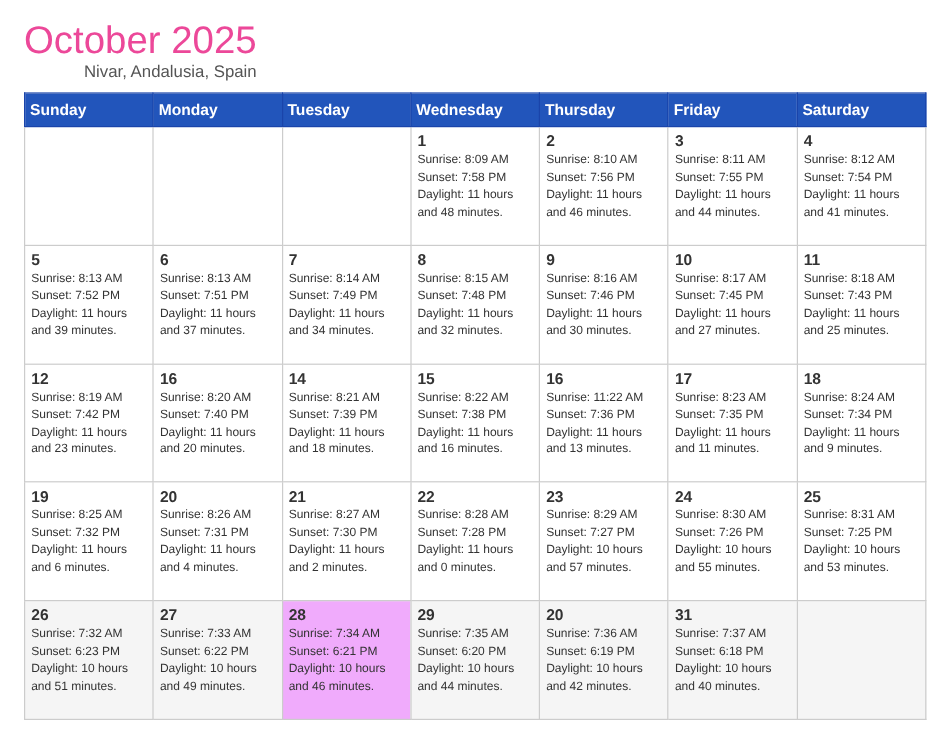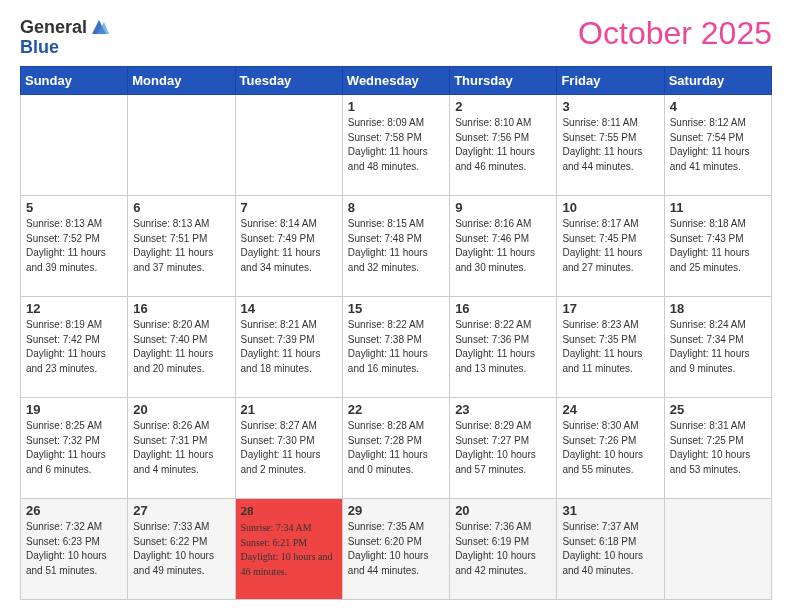--- a/index.html
+++ b/index.html
@@ -100,34 +100,23 @@
     }
     .empty-cell {
       background: #fff;
     }
   </style>
 </head>
 <body>
 
 <div class="page">
   <div class="header">
-    <div class="logo">
-      <div style="display:flex;flex-direction:column;line-height:1.1;">
-        <span style="display:flex;align-items:center;">
-          <span class="logo-text-general">General</span>
-          <svg class="logo-icon" viewBox="0 0 22 22" xmlns="http://www.w3.org/2000/svg">
-            <polygon points="4,18 11,4 18,18" fill="#2255bb" opacity="0.85"></polygon>
-            <polygon points="9,18 16,6 21,18" fill="#4499dd" opacity="0.7"></polygon>
-          </svg>
-        </span>
-        <span class="logo-text-blue">Blue</span>
-      </div>
-    </div>
     <div class="title-area">
       <div class="month-title">October 2025</div>
+      <div class="location">Nivar, Andalusia, Spain</div>
     </div>
   </div>
 
   <table class="calendar">
     <thead>
       <tr>
         <th>Sunday</th>
         <th>Monday</th>
         <th>Tuesday</th>
         <th>Wednesday</th>
@@ -230,21 +219,21 @@
 Daylight: 11 hours and 18 minutes.</div>
           </td>
           <td>
             <span class="day-number">15</span>
             <div class="day-info">Sunrise: 8:22 AM
 Sunset: 7:38 PM
 Daylight: 11 hours and 16 minutes.</div>
           </td>
           <td>
             <span class="day-number">16</span>
-            <div class="day-info">Sunrise: 8:22 AM
+            <div class="day-info">Sunrise: 11:22 AM
 Sunset: 7:36 PM
 Daylight: 11 hours and 13 minutes.</div>
           </td>
           <td>
             <span class="day-number">17</span>
             <div class="day-info">Sunrise: 8:23 AM
 Sunset: 7:35 PM
 Daylight: 11 hours and 11 minutes.</div>
           </td>
           <td>
@@ -304,21 +293,21 @@
             <div class="day-info">Sunrise: 7:32 AM
 Sunset: 6:23 PM
 Daylight: 10 hours and 51 minutes.</div>
           </td>
           <td style="background: rgb(245, 245, 245); margin-left: 16px;">
             <span class="day-number">27</span>
             <div class="day-info">Sunrise: 7:33 AM
 Sunset: 6:22 PM
 Daylight: 10 hours and 49 minutes.</div>
           </td>
-          <td style="background: #ef4444; font-family: Liberation Serif, serif;">
+          <td style="background: #f0abfc;">
             <span class="day-number">28</span>
             <div class="day-info">Sunrise: 7:34 AM
 Sunset: 6:21 PM
 Daylight: 10 hours and 46 minutes.</div>
           </td>
           <td style="background: rgb(245, 245, 245);">
             <span class="day-number">29</span>
             <div class="day-info">Sunrise: 7:35 AM
 Sunset: 6:20 PM
 Daylight: 10 hours and 44 minutes.</div>

